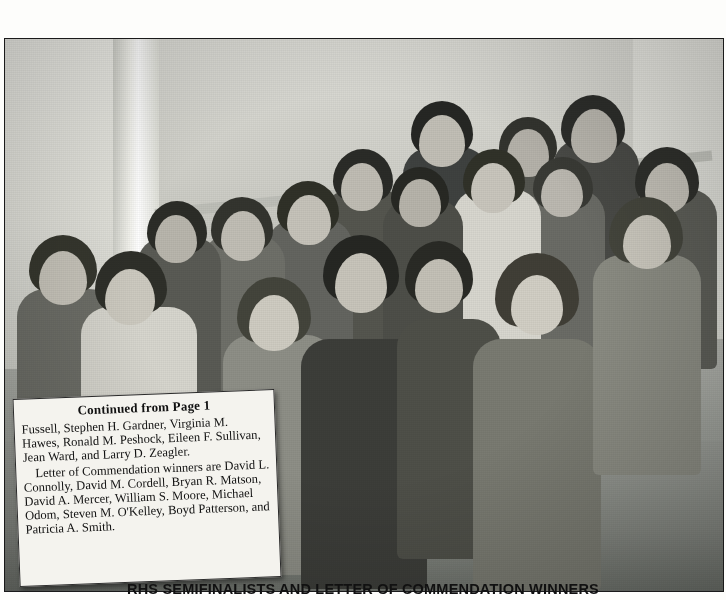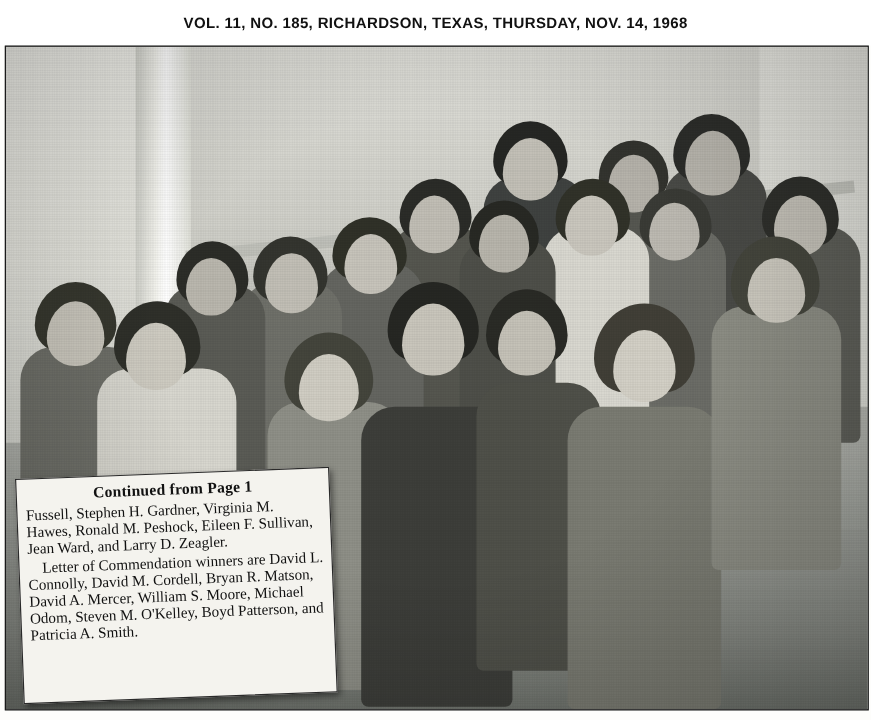--- a/index.html
+++ b/index.html
@@ -181,23 +181,20 @@
     letter-spacing: .2px;
     color: #111;
     white-space: nowrap;
   }
 </style>
 </head>
 <body>
 
 <div class="page">
 
-  <div class="masthead">
-    <div class="masthead-text">VOL. 11, NO. 185, RICHARDSON, TEXAS, THURSDAY, NOV. 14, 1968</div>
-  </div>
 
   <div class="photo-frame">
     <div class="photo">
 
       <div class="wall-left"></div>
       <div class="column"></div>
       <div class="wall-right"></div>
       <div class="rail"></div>
       <div class="floor"></div>
 
@@ -279,14 +276,17 @@
       <div class="inset">
         <div class="inset-title">Continued from Page 1</div>
         <div class="inset-body">
           <p>Fussell, Stephen H. Gardner, Virginia M. Hawes, Ronald M. Peshock, Eileen F. Sullivan, Jean Ward, and Larry D. Zeagler.</p>
           <p class="indent">Letter of Commendation winners are David L. Connolly, David M. Cordell, Bryan R. Matson, David A. Mercer, William S. Moore, Michael Odom, Steven M. O'Kelley, Boyd Patterson, and Patricia A. Smith.</p>
         </div>
       </div>
     </div>
   </div>
 
+  <div class="caption">
+    <div class="caption-text">RHS SEMIFINALISTS AND LETTER OF COMMENDATION WINNERS</div>
+  </div>
 
 </div>
 
 </body></html>

